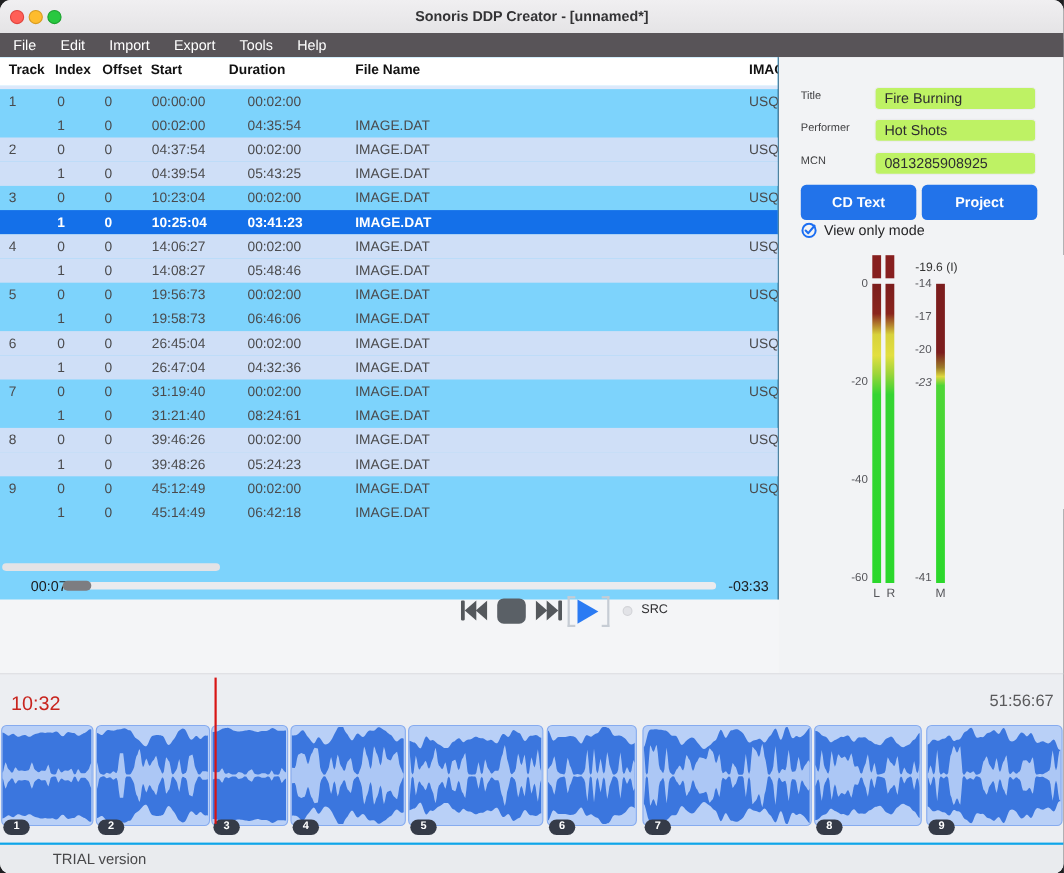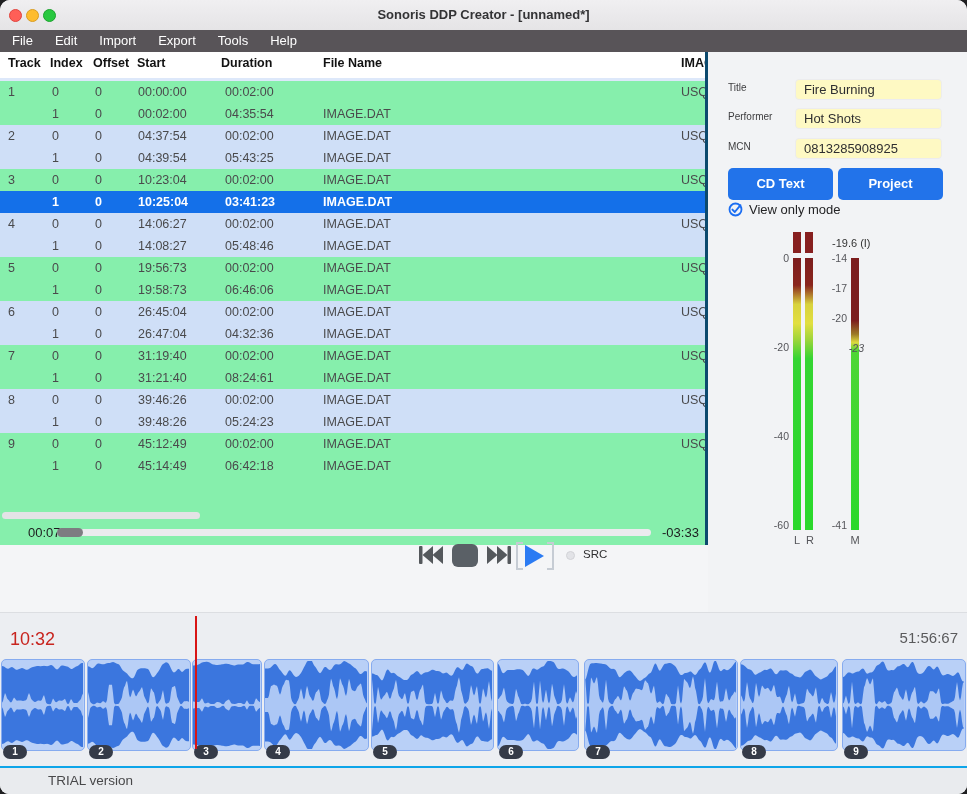--- a/index.html
+++ b/index.html
@@ -16,22 +16,22 @@
   .t-red{left:9px;background:#ff5f57;border:0.5px solid #e0443e;}
   .t-yellow{left:26px;background:#febc2e;border:0.5px solid #d89c22;}
   .t-green{left:43px;background:#28c840;border:0.5px solid #1da22f;}
   .win-title{position:absolute;left:0;right:0;top:0;height:30px;line-height:30px;
     text-align:center;font-size:13px;font-weight:bold;color:#333335;}
   
   .menubar{position:absolute;left:0;top:30px;width:100%;height:22px;background:#585458;
     display:flex;align-items:center;gap:22px;padding-left:12px;}
   .menu-item{color:#fff;font-size:13px;line-height:22px;cursor:default;}
   
-  .table-area{position:absolute;left:0;top:52px;width:708px;height:493px;background:#86efac;
-    border-right:3px solid #0c4a6e;overflow:hidden;}
+  .table-area{position:absolute;left:0;top:52px;width:708px;height:493px;background:#7dd3fc;
+    border-right:1px solid #0c4a6e;overflow:hidden;}
   .thead{position:absolute;left:0;top:0;width:100%;height:26px;background:#fff;}
   .th{position:absolute;top:4px;font-size:12.5px;font-weight:bold;color:#121212;white-space:nowrap;}
   .head-sep{position:absolute;left:0;top:26px;width:100%;height:3px;background:#dde8fa;}
   .trows{position:absolute;left:0;top:29px;width:100%;}
   .trow{position:relative;width:708px;height:22px;font-size:12.5px;color:#4a4a4c;}
   .trow.alt{background:#cfdff7;}
   .trow.selected{background:#1470e9;color:#fff;font-weight:bold;}
   .cell{position:absolute;top:0;line-height:22px;white-space:nowrap;}
   .c-track{left:8px;}  .c-index{left:52px;} .c-offset{left:95px;}
   .c-start{left:138px;} .c-duration{left:225px;} .c-file{left:323px;}
@@ -39,21 +39,21 @@
   .hscroll-thumb{position:absolute;left:2px;top:460px;width:198px;height:7px;
     background:#e3e3e6;border-radius:3.5px;}
   .player-row{position:absolute;left:0;top:470px;width:100%;height:23px;}
   .time-elapsed{position:absolute;left:12px;top:3px;font-size:13px;color:#1c1c1e;margin-left:16px;}
   .time-remaining{position:absolute;left:662px;top:3px;font-size:13px;color:#1c1c1e;}
   .seek-track{position:absolute;left:57px;top:7px;width:594px;height:7px;background:#ebebee;border-radius:3.5px;}
   .seek-thumb{position:absolute;left:0px;top:-1px;width:26px;height:9px;background:#7d7d81;border-radius:4.5px;}
   
   .side-panel{position:absolute;left:708px;top:52px;width:259px;height:560px;background:#f2f3f5;}
   .fld-label{position:absolute;left:20px;font-size:10px;color:#3d3d3f;}
-  .fld{position:absolute;left:87px;width:147px;height:21px;background:#fef9c3;border:1px solid #ececee;
+  .fld{position:absolute;left:87px;width:147px;height:21px;background:#bef264;border:1px solid #ececee;
     border-radius:4px;font-size:13px;color:#2e2e30;padding:0 8px;line-height:19px;}
   .btn{position:absolute;top:116px;width:105px;height:32px;background:#2273ea;border:none;border-radius:5px;
     color:#fff;font-size:13px;font-weight:bold;font-family:inherit;line-height:22px;text-align:center;}
   .chk-row{position:absolute;left:20px;top:149px;height:16px;display:flex;align-items:center;gap:6px;}
   .chk-label{font-size:13px;color:#242426;}
   
   .clipseg{position:absolute;top:180px;width:8px;height:21px;background:#871f1f;}
   .vbar{position:absolute;top:206px;width:8px;height:272px;}
   .lr-grad{background:linear-gradient(#7c1d1d 0%,#8a251d 10%,#d8d23c 17%,#e2df40 24%,#9ed53a 30%,#35d532 37%,#2bd82b 100%);}
   .m-grad{background:linear-gradient(#7c1d1d 0%,#7c1d1d 23%,#9c7a28 28%,#ddd83e 31%,#4fd636 34%,#2bd82b 100%);}
@@ -106,21 +106,21 @@
       <span class="menu-item">Tools</span>
       <span class="menu-item">Help</span>
     </div>
 
   <div class="table-area">
     <div class="thead" id="thead">
         <div class="th" style="left: 8px;">Track</div>
         <div class="th" style="left: 50px;">Index</div>
         <div class="th" style="left: 93px;">Offset</div>
         <div class="th" style="left: 137px;">Start</div>
-        <div class="th" style="left: 221px;">Duration</div>
+        <div class="th" style="left: 208px;">Duration</div>
         <div class="th" style="left: 323px;">File Name</div>
         <div class="th" style="left: 681px;">IMAGE</div>
       </div>
     <div class="head-sep"></div>
     <div class="trows" id="trows">
         <div class="trow">
           <span class="cell c-track">1</span>
           <span class="cell c-index">0</span>
           <span class="cell c-offset">0</span>
           <span class="cell c-start">00:00:00</span>
@@ -320,21 +320,21 @@
       <div id="m-scale"></div>
       <div id="ch-labels"></div>
     </div>
   <div class="scale-lbl" style="left: 51px; top: 200px;">0</div>
       <div class="scale-lbl" style="left: 51px; top: 289px;">-20</div>
       <div class="scale-lbl" style="left: 51px; top: 378px;">-40</div>
       <div class="scale-lbl" style="left: 51px; top: 467px;">-60</div>
       <div class="scale-lbl" style="left: 109px; top: 200px;">-14</div>
       <div class="scale-lbl" style="left: 109px; top: 230px;">-17</div>
       <div class="scale-lbl" style="left: 109px; top: 260px;">-20</div>
-      <div class="scale-lbl" style="left: 126px; top: 290px; font-style: italic;">-23</div>
+      <div class="scale-lbl" style="left: 109px; top: 290px; font-style: italic;">-23</div>
       <div class="scale-lbl" style="left: 109px; top: 467px;">-41</div>
       <div class="ch-lbl" style="left: 83px; top: 482px;">L</div>
       <div class="ch-lbl" style="left: 96px; top: 482px;">R</div>
       <div class="ch-lbl" style="left: 141px; top: 482px;">M</div>
     </div>
 
   <div class="transport">
     <button class="tbtn" style="left:419px;top:26px">
       <svg width="24" height="20" viewBox="0 0 24 20">
         <g fill="#54585c">

